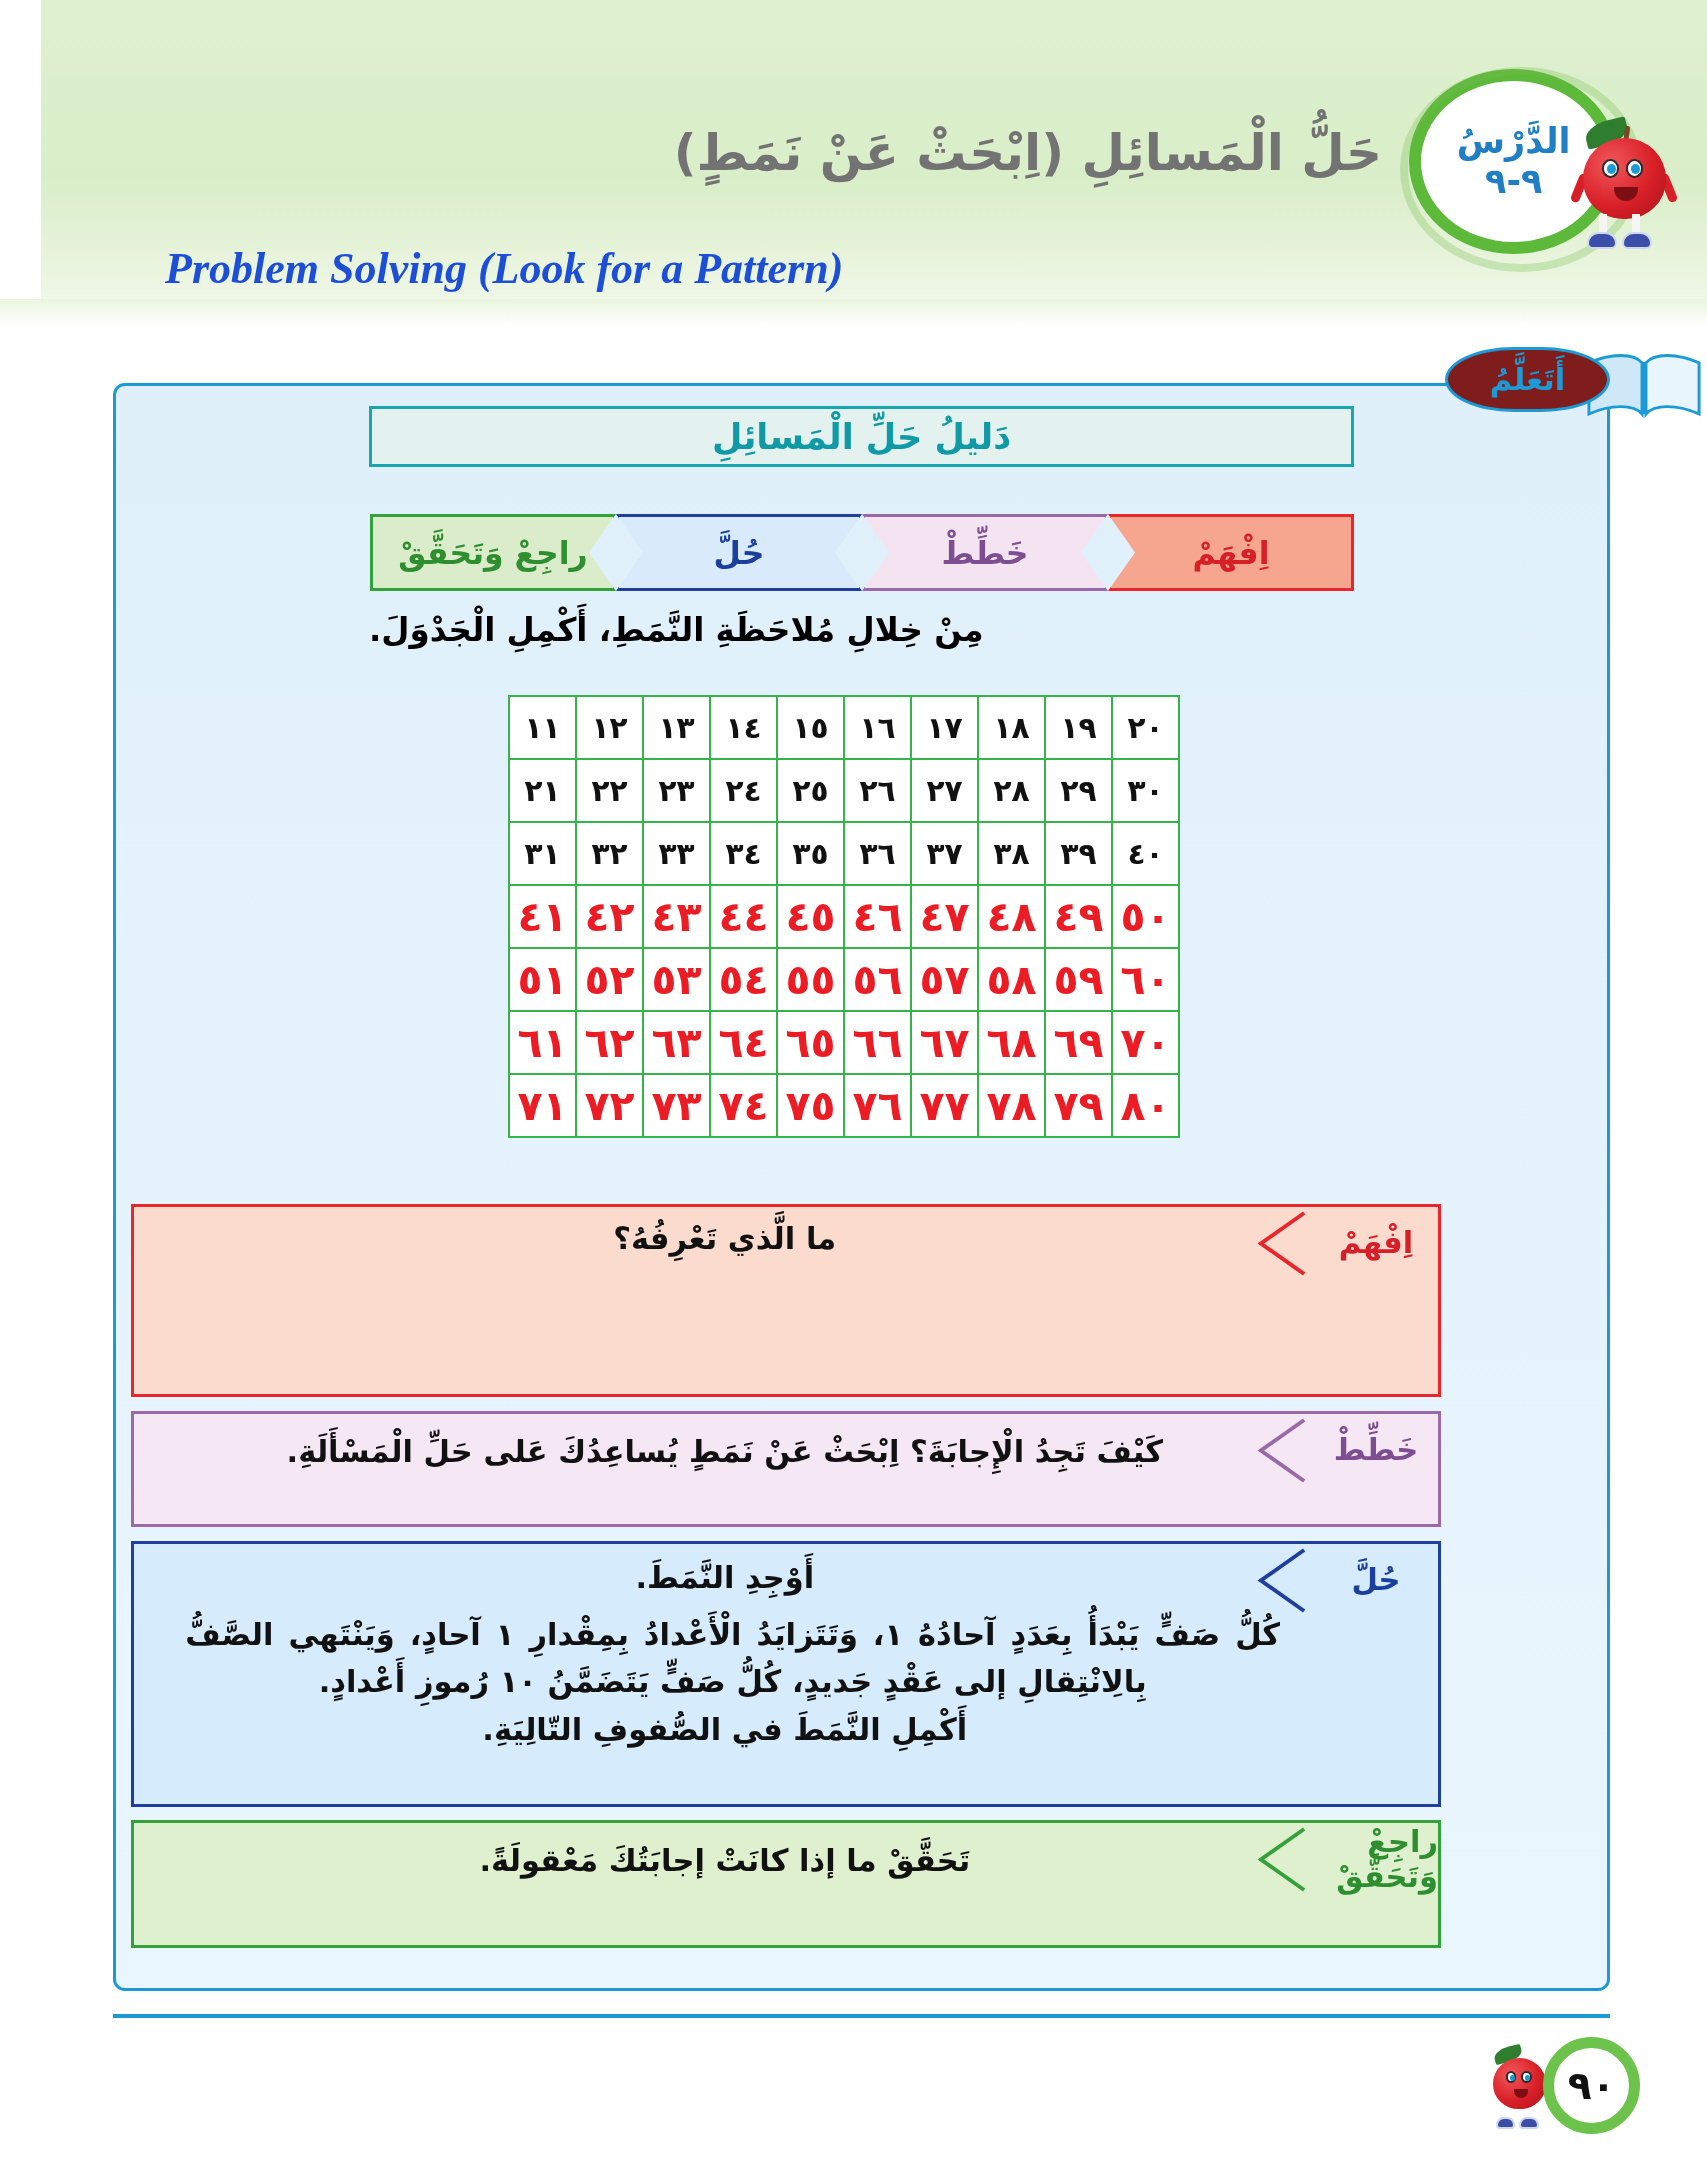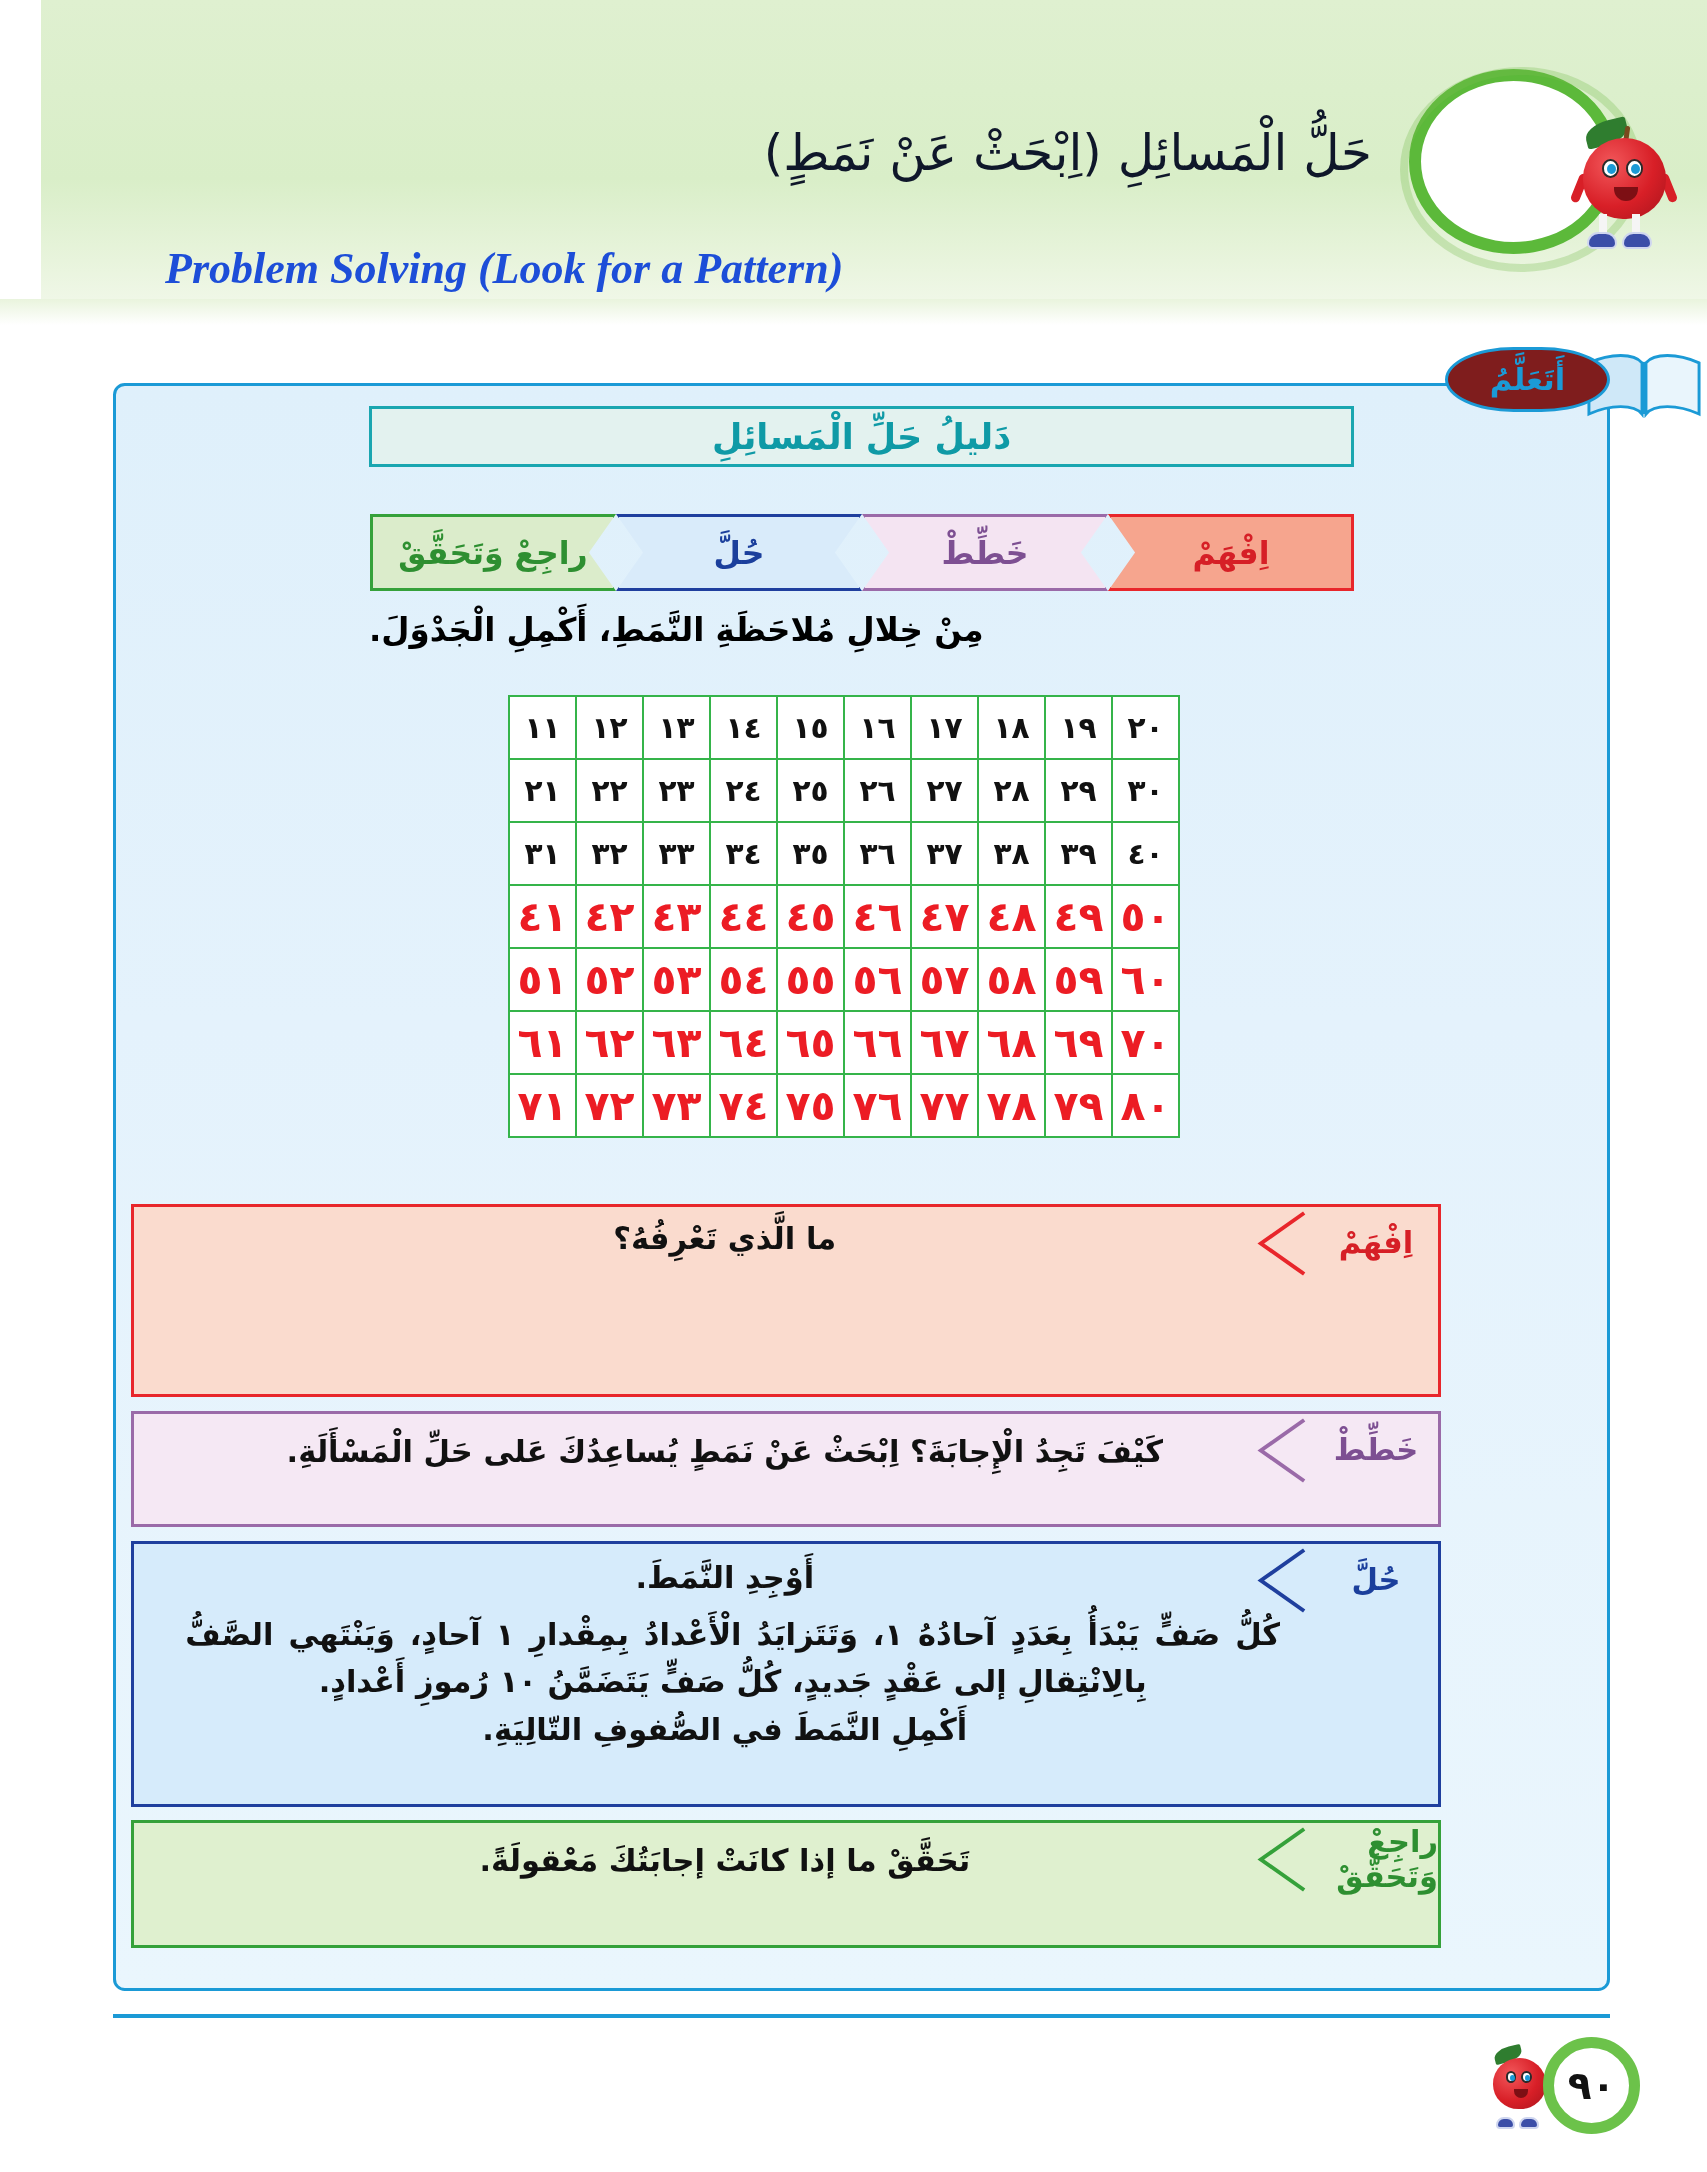--- a/index.html
+++ b/index.html
@@ -29,25 +29,25 @@
   }
   .header-white-notch {
     position: absolute;
     left: 0; top: 0;
     width: 41px; height: 325px;
     background: #ffffff;
   }
 
   .title-ar {
     position: absolute;
-    right: 335px; top: 153px;
+    right: 325px; top: 153px;
     transform: translateY(-50%);
     font-size: 50px;
-    font-weight: normal;
-    color: #0f172a;
+    font-weight: bold;
+    color: #737373;
     white-space: nowrap;
     letter-spacing: 0px;
   }
   .title-en {
     position: absolute;
     left: 165px; top: 268px;
     transform: translateY(-50%);
     font-size: 44px;
     font-weight: bold;
     color: #1d4ed8;
@@ -342,20 +342,24 @@
 
 <div class="header-band">
   <div class="header-white-notch"></div>
 </div>
 
 <div class="title-ar">حَلُّ الْمَسائِلِ (اِبْحَثْ عَنْ نَمَطٍ)</div>
 <div class="title-en">Problem Solving (Look for a Pattern)</div>
 
 <div class="lesson-badge-wrap">
   <div class="badge-ring"></div>
+  <div class="badge-text">
+    <span class="l1">الدَّرْسُ</span>
+    <span class="l2">٩-٩</span>
+  </div>
   <div class="apple">
     <div class="leaf"></div>
     <div class="stem"></div>
     <div class="arm l"></div>
     <div class="arm r"></div>
     <div class="body"></div>
     <div class="eye l">
         <i></i>
       </div>
     <div class="eye r">

